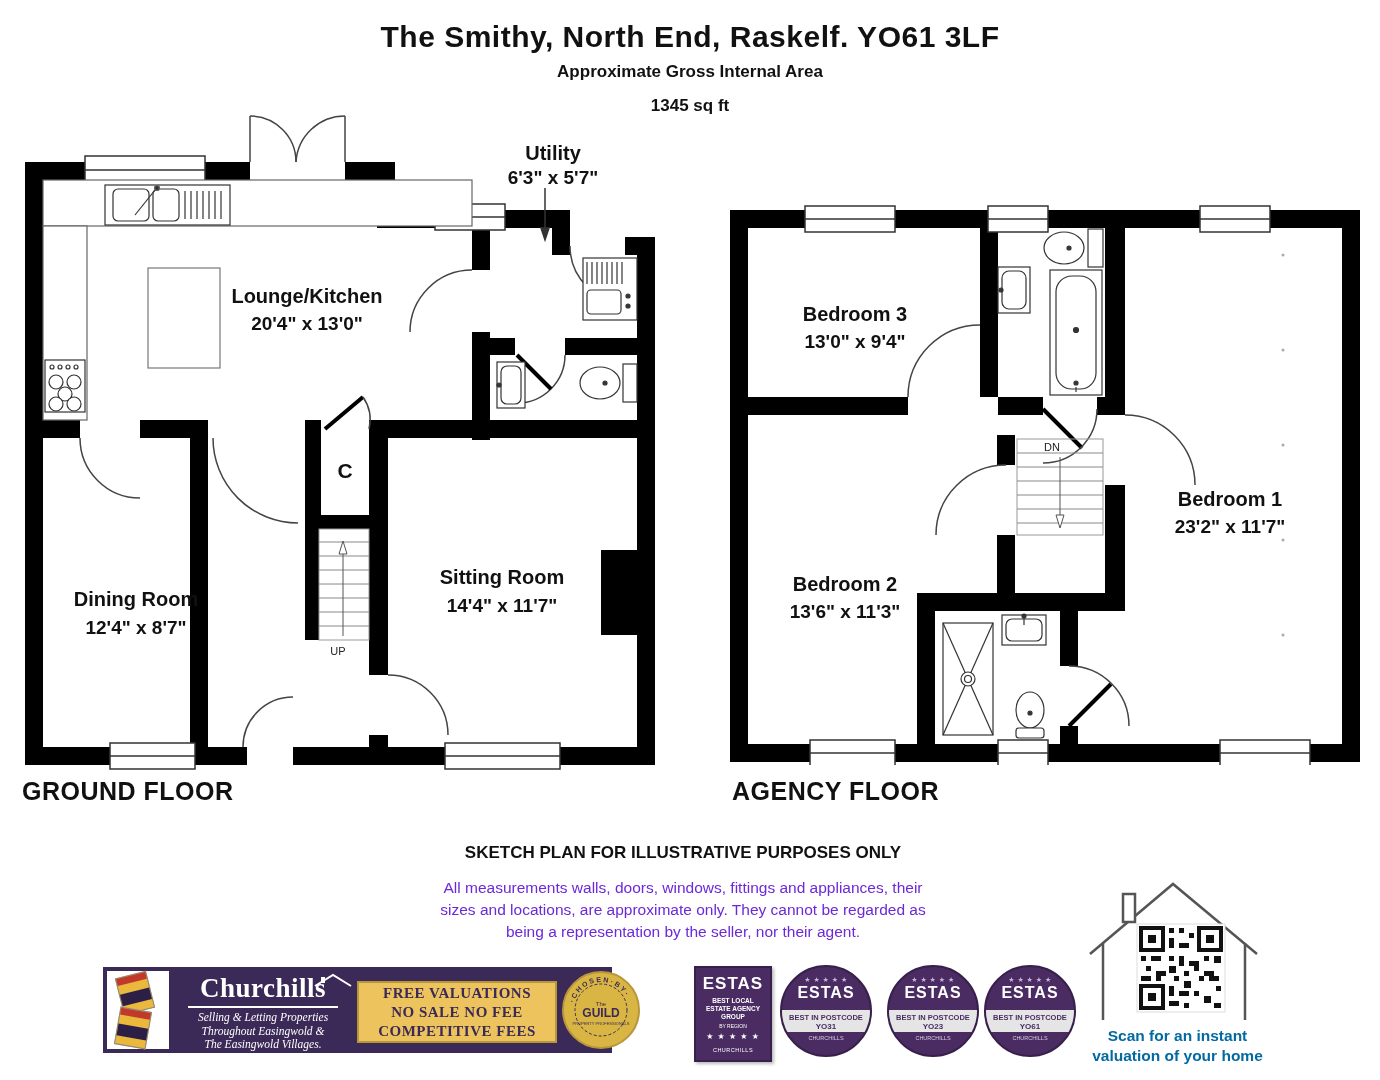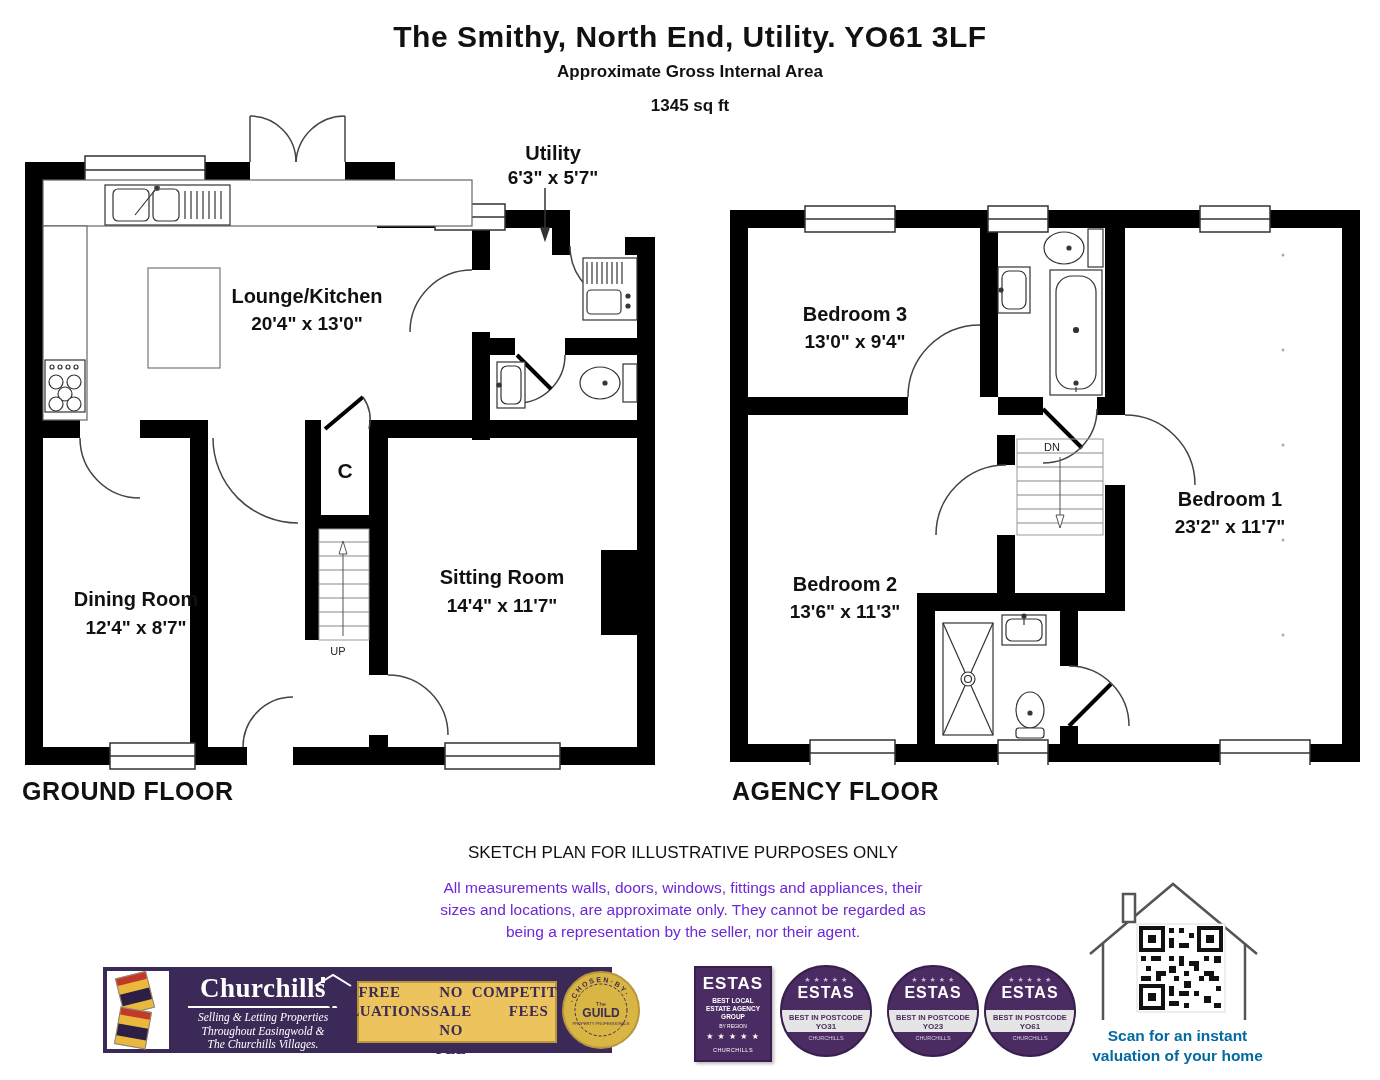--- a/index.html
+++ b/index.html
@@ -9,38 +9,38 @@
   .hdr .title{font-size:30px;font-weight:bold;letter-spacing:.5px;}
   .hdr .sub{font-size:17px;font-weight:bold;margin-top:8px;}
   .hdr .area{font-size:17px;font-weight:bold;margin-top:14px;}
   .floorlabel{position:absolute;font-size:25px;font-weight:bold;letter-spacing:.5px;}
   svg text{font-family:"Liberation Sans", sans-serif;}
   .rname{font-size:20px;font-weight:bold;text-anchor:middle;fill:#111;}
   .rdims{font-size:19px;font-weight:bold;text-anchor:middle;fill:#111;}
   .tiny{font-size:11px;text-anchor:middle;fill:#222;}
   .cup{font-size:21px;font-weight:bold;text-anchor:middle;fill:#111;}
   .disc{position:absolute;left:0;top:843px;width:1366px;text-align:center;}
-  .disc .dt{font-size:17px;font-weight:normal;}
+  .disc .dt{font-size:17px;font-weight:bold;}
   .disc .dl{font-size:15.5px;margin-top:6px;line-height:22px;color:#6d28d9;}
   
   .pbar{position:absolute;left:103px;top:967px;width:509px;height:86px;background:#3b2a57;}
   .wpanel{position:absolute;left:4px;top:4px;width:62px;height:78px;background:#fff;}
   .match{position:absolute;width:30px;height:36px;background:#e9b83d;border:1px solid #888;}
   .match .mtop{position:absolute;left:0;top:0;width:100%;height:7px;background:#c0392b;}
   .match .mband{position:absolute;left:0;top:16px;width:100%;height:12px;background:#2c1e45;}
   .m1{left:12px;top:3px;transform:rotate(-14deg);}
   .m2{left:10px;top:38px;transform:rotate(10deg);}
   .chblock{position:absolute;left:70px;top:6px;width:180px;text-align:center;color:#fff;
            font-family:"Liberation Serif", serif;}
   .chname{font-size:27px;font-weight:bold;letter-spacing:.5px;}
   .chrule{width:150px;height:2px;background:#fff;margin:2px auto 3px auto;}
   .chtag{font-size:11.5px;font-style:italic;line-height:13.5px;}
   .roof{position:absolute;left:140px;top:0px;}
   .goldbox{position:absolute;left:254px;top:14px;width:196px;height:58px;background:#ecc35c;
-           border:2px solid #b8963a;display:flex;flex-direction:row;justify-content:center;
+           border:2px solid #b8963a;display:flex;flex-direction:column;justify-content:center;
            text-align:center;color:#3b2a57;font-family:"Liberation Serif", serif;
            font-weight:bold;font-size:15px;line-height:19px;letter-spacing:.5px;}
   .guild{position:absolute;left:458px;top:3px;}
   
   .estasrect{position:absolute;left:694px;top:966px;width:74px;height:92px;background:#4a2c62;
              border:2px solid #38204d;box-shadow:2px 2px 3px #bbb;color:#fff;text-align:center;}
   .estasrect .eb{font-size:17px;font-weight:bold;letter-spacing:1px;margin-top:6px;}
   .estasrect .el{font-size:6.5px;font-weight:bold;line-height:8px;margin-top:3px;}
   .estasrect .e4{font-size:5px;margin-top:2px;}
   .estasrect .est{font-size:8px;letter-spacing:1px;margin-top:3px;}
@@ -58,21 +58,21 @@
   .qrwrap{position:absolute;left:1085px;top:872px;}
   .qrtext{position:absolute;left:1085px;top:1026px;width:185px;text-align:center;
           font-size:15.5px;font-weight:bold;line-height:20px;color:#0369a1;}
 </style>
 </head>
 <body>
 
 <div class="page">
 
   <div class="hdr">
-    <div class="title">The Smithy, North End, Utility. YO61 3LF</div>
+    <div class="title">The Smithy, North End, Raskelf. YO61 3LF</div>
     <div class="sub">Approximate Gross Internal Area</div>
     <div class="area">1345 sq ft</div>
   </div>
 
   <svg style="position:absolute;left:25px;top:110px;" width="630" height="660" viewBox="0 0 630 660">
     <g fill="#000">
       <rect x="0" y="52" width="18" height="603"></rect>
       <rect x="0" y="52" width="60" height="18"></rect>
       <rect x="180" y="52" width="45" height="18"></rect>
       <rect x="320" y="52" width="50" height="18"></rect>
@@ -397,21 +397,21 @@
     </div>
     <div class="chblock">
       <svg class="roof" width="40" height="14" viewBox="0 0 40 14">
         <polyline points="2,13 20,2 38,13" fill="none" stroke="#fff" stroke-width="2"></polyline>
         <rect x="8" y="4" width="4" height="6" fill="#fff"></rect>
       </svg>
       <div class="chname">Churchills</div>
       <div class="chrule"></div>
       <div class="chtag">Selling &amp; Letting Properties</div>
       <div class="chtag">Throughout Easingwold &amp;</div>
-      <div class="chtag">The Churchills Villages.</div>
+      <div class="chtag">The Easingwold Villages.</div>
     </div>
     <div class="goldbox">
       <div>FREE VALUATIONS</div>
       <div>NO SALE NO FEE</div>
       <div>COMPETITIVE FEES</div>
     </div>
     <svg class="guild" width="80" height="80" viewBox="0 0 80 80">
       <circle cx="40" cy="40" r="38" fill="#d9b544" stroke="#b8963a" stroke-width="2"></circle>
       <circle cx="40" cy="40" r="26" fill="none" stroke="#3b2a57" stroke-width="1" stroke-dasharray="3,2"></circle>
       <defs>

